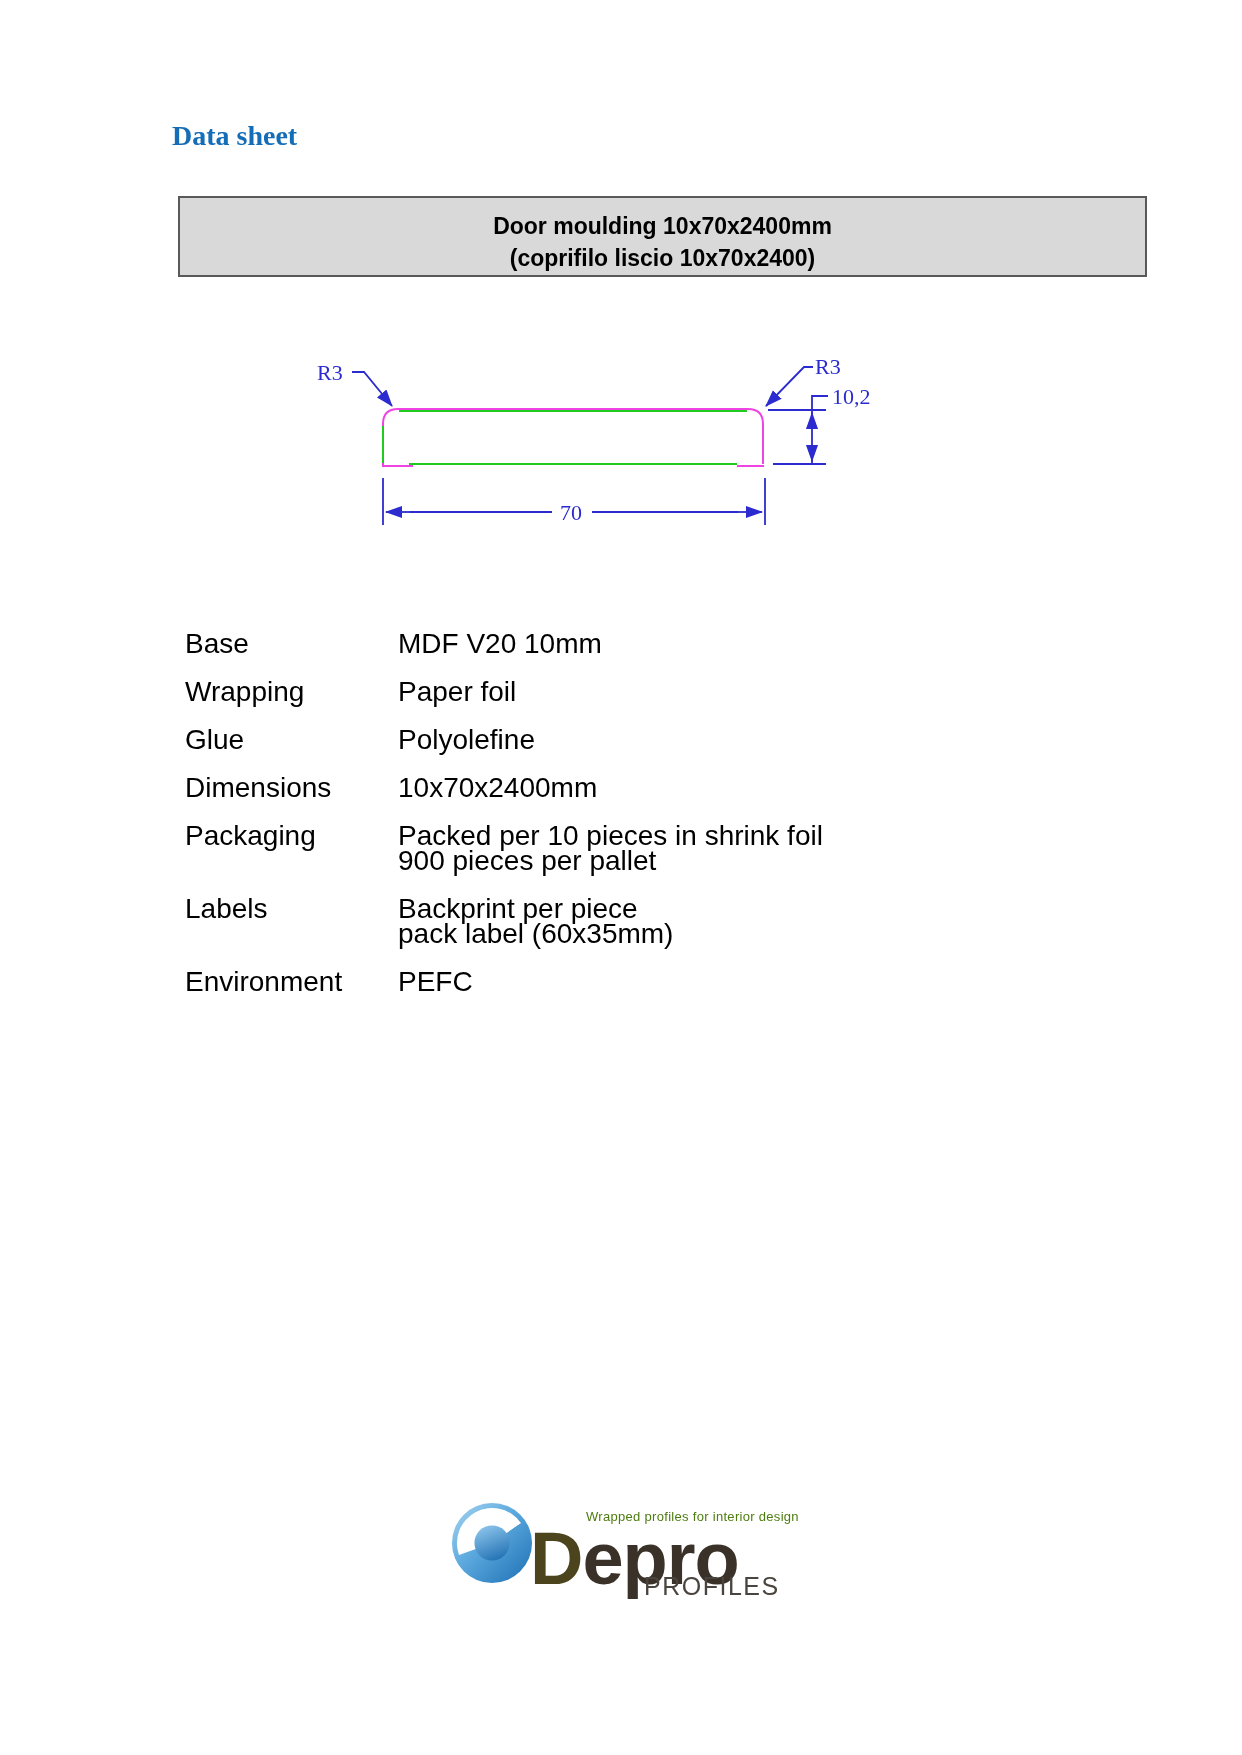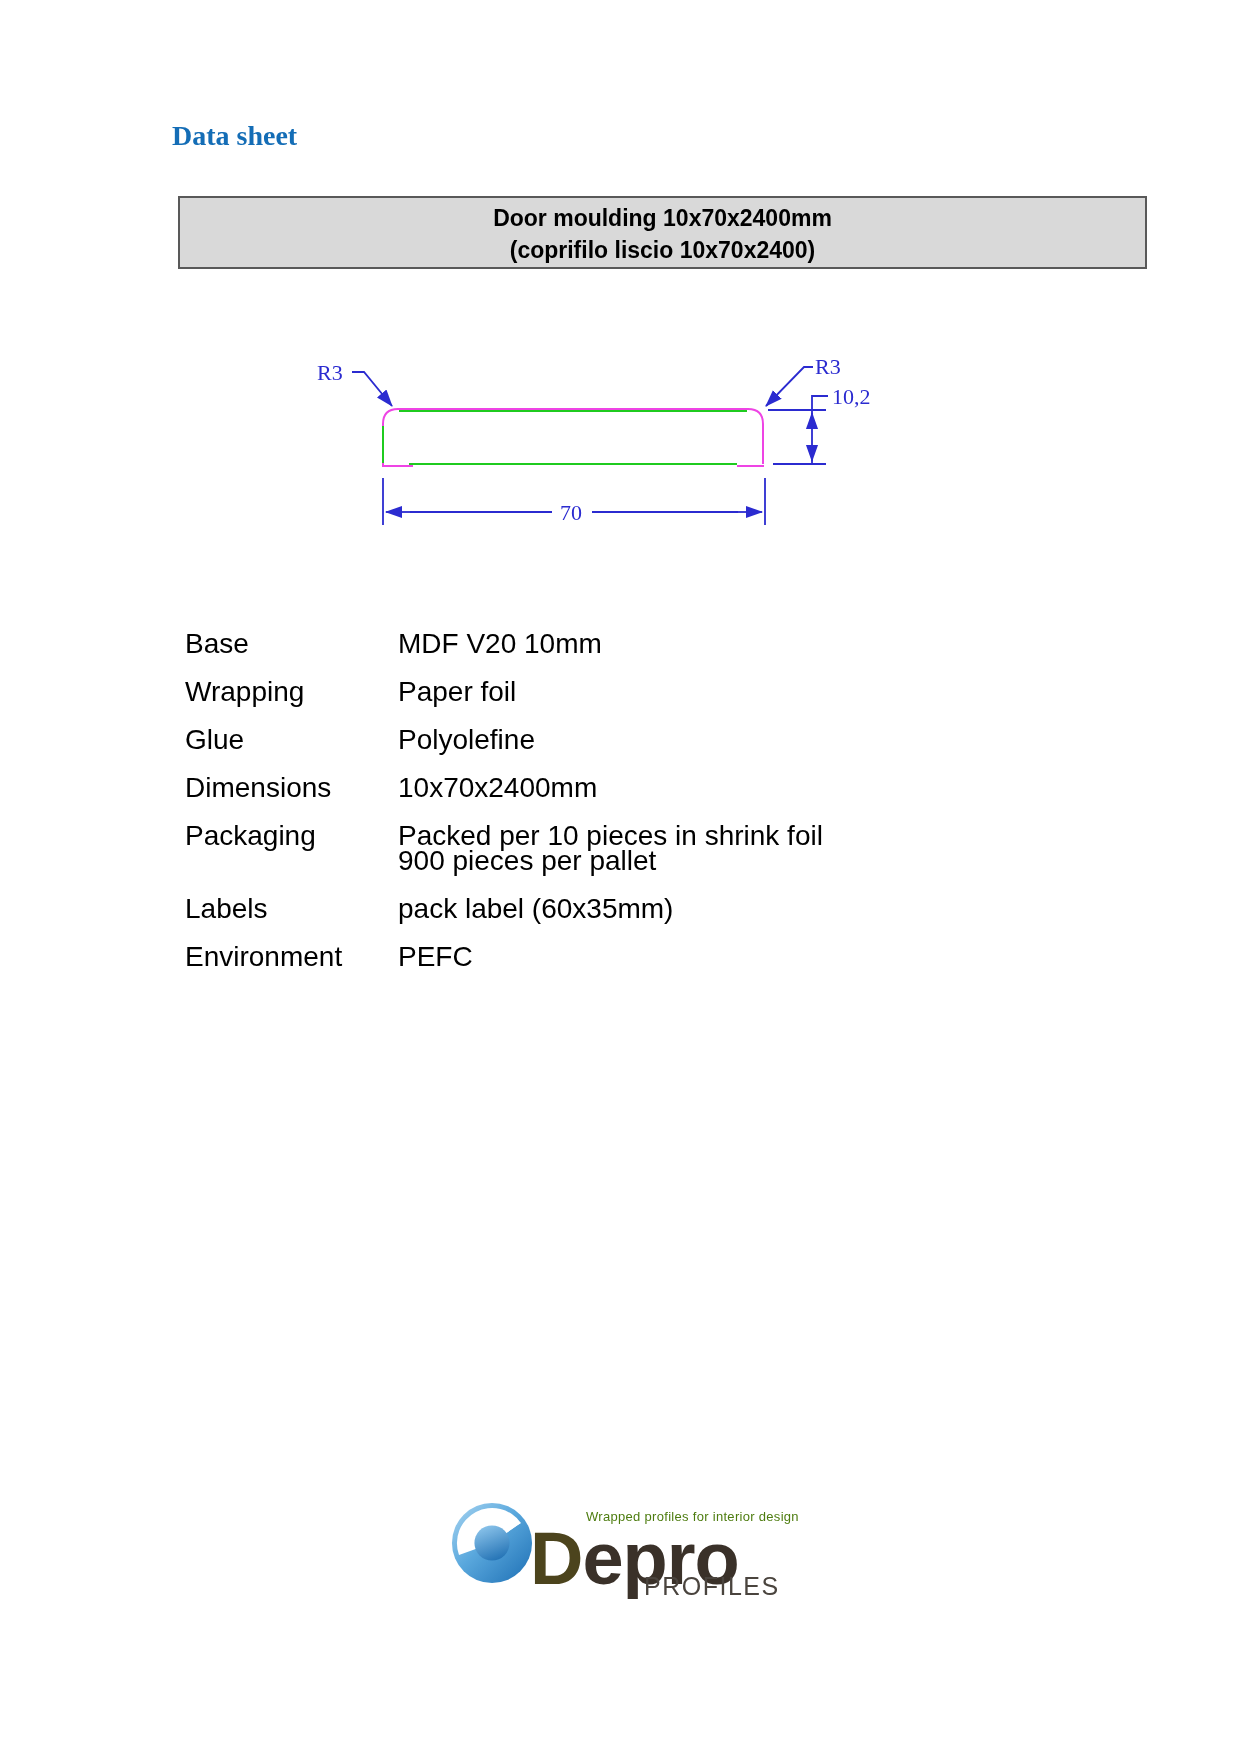--- a/index.html
+++ b/index.html
@@ -8,21 +8,21 @@
     font-family:"Liberation Sans", sans-serif; color:#000;
   }
   .page-title {
     position:absolute; left:172px; top:120px;
     font-size:28px; font-weight:bold; color:#146db6; letter-spacing:0;font-family:Liberation Serif, serif;
   }
   .header-box {
     position:absolute; left:178px; top:196px; width:965px; height:65px;
     background:#d9d9d9; border:2px solid #595959;
     text-align:center; font-weight:bold; font-size:23px; line-height:32px;
-    padding-top:4px; color:#000;
+    padding-top:12px; color:#000;
   }
   .drawing-wrap { position:absolute; left:300px; top:340px; width:600px; height:200px; }
   .dim-text {
     font-family:"Liberation Serif", serif; font-size:22px; fill:#2b2bd0;
   }
   .specs {
     position:absolute; left:185px; top:631px; width:760px;
   }
   .spec-row { display:flex; margin-bottom:23px; font-size:28px; line-height:25px; }
   .spec-label { width:213px; flex:0 0 213px; }
@@ -123,20 +123,21 @@
   <div class="spec-row">
     <div class="spec-label">Packaging</div>
     <div class="spec-value">
       <div>Packed per 10 pieces in shrink foil</div>
       <div>900 pieces per pallet</div>
     </div>
   </div>
   <div class="spec-row">
     <div class="spec-label">Labels</div>
     <div class="spec-value">
+      <div>Backprint per piece</div>
       <div>pack label (60x35mm)</div>
     </div>
   </div>
   <div class="spec-row">
     <div class="spec-label">Environment</div>
     <div class="spec-value">PEFC</div>
   </div>
 </div>
 
 <div class="logo">

